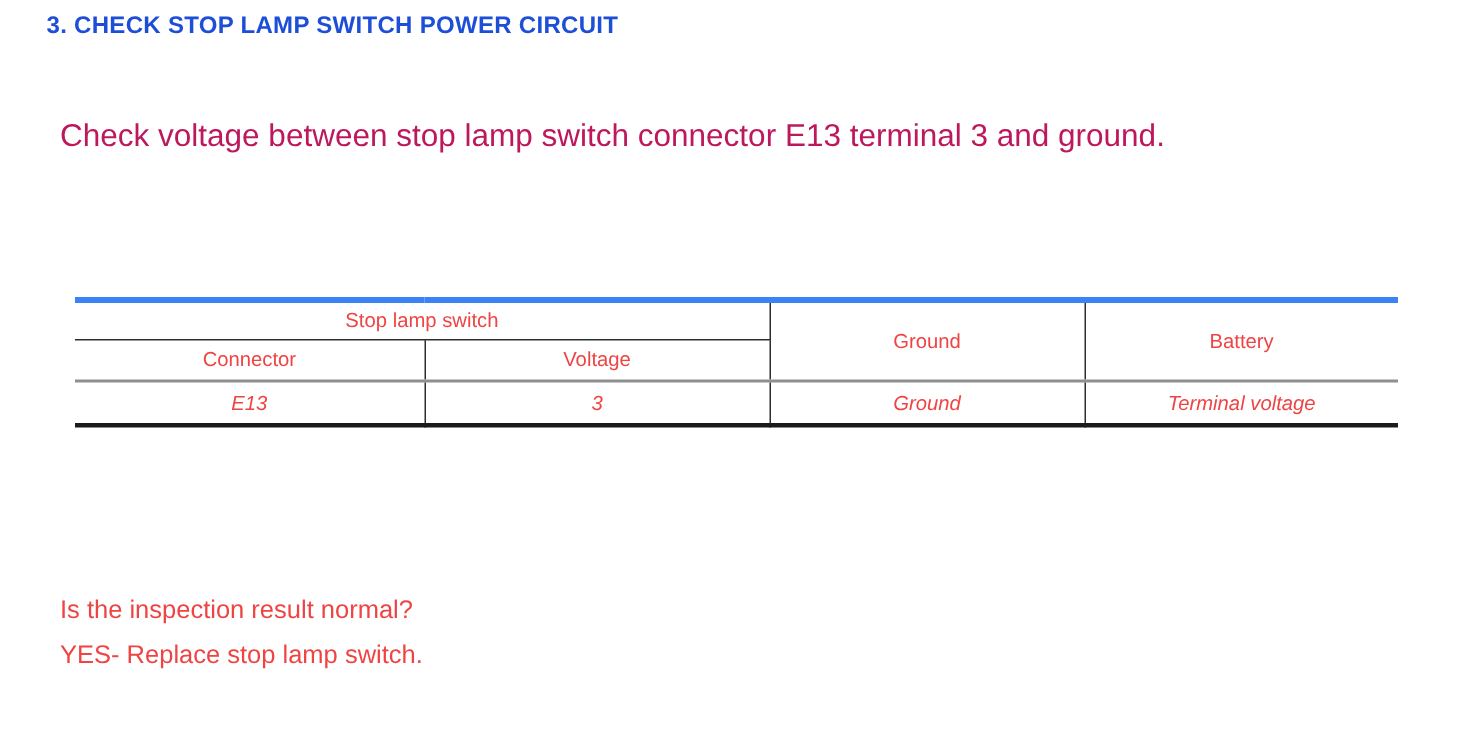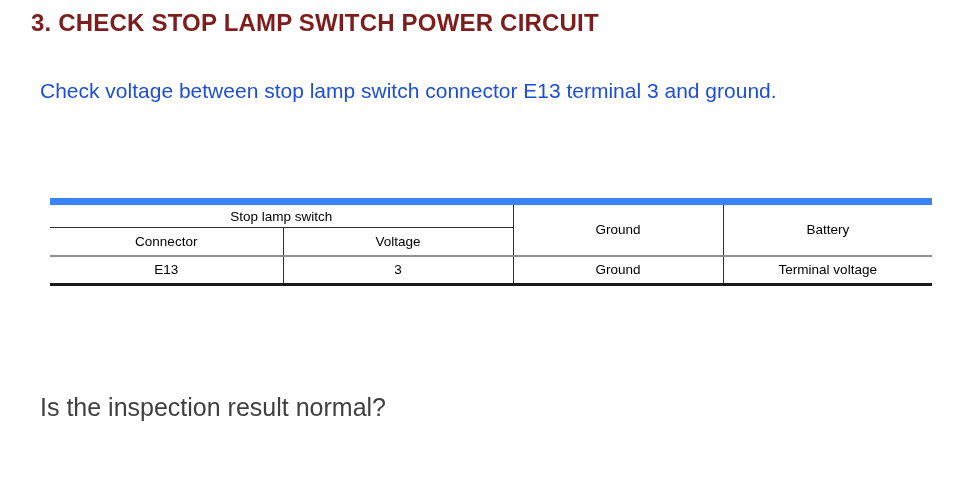--- a/index.html
+++ b/index.html
@@ -11,69 +11,69 @@
     width: 979px;
     height: 498px;
     background: #ffffff;
     overflow: hidden;
   }
 
   .heading {
     position: absolute;
     left: 31px;
     top: 9px;
-    font-size: 24px;
+    font-size: 16px;
     font-weight: 700;
     letter-spacing: 0.2px;
-    color: #7f1d1d;
+    color: #1d4ed8;
     white-space: nowrap;
   }
 
   .instruction {
     position: absolute;
     left: 40px;
     top: 79px;
     font-size: 21px;
     font-weight: 400;
-    color: #1d4ed8;
+    color: #be185d;
     white-space: nowrap;
   }
 
   table.spec-table {
     position: absolute;
     left: 50px;
     top: 198px;
     width: 882px;
     border-collapse: collapse;
     table-layout: fixed;
     font-size: 13.5px;
-    color: #000000;
-    border-top: 7px solid #3b82f6;
+    color: #ef4444;
+    border-top: 4px solid #3b82f6;
     border-bottom: 3px solid #1b1b1b;
   }
   .spec-table th, .spec-table td {
     font-weight: 400;
     text-align: center;
     vertical-align: middle;
     padding: 0;
   }
   .spec-table tr.r1 { height: 26px; }
   .spec-table tr.r2 { height: 28px; }
   .spec-table tr.r3 { height: 29px; }
   .spec-table .vline { border-right: 1px solid #2e2e2e; }
   .spec-table .group { border-bottom: 1px solid #2e2e2e; }
-  .spec-table tr.r3 td { border-top: 2px solid #8f8f8f; }
+  .spec-table tr.r3 td { border-top: 2px solid #8f8f8f; font-style: italic; }
 
   .answers {
     position: absolute;
     left: 40px;
     top: 392px;
-    font-size: 25px;
+    font-size: 17px;
     font-weight: 400;
-    color: #404040;
+    color: #ef4444;
     line-height: 30px;
   }
   .answers p { white-space: nowrap; }
 </style>
 </head>
 <body>
 
 <div class="page">
 
   <h1 class="heading">3. CHECK STOP LAMP SWITCH POWER CIRCUIT</h1>
@@ -101,15 +101,16 @@
         <td class="vline">E13</td>
         <td class="vline">3</td>
         <td class="vline">Ground</td>
         <td>Terminal voltage</td>
       </tr>
     </tbody>
   </table>
 
   <div class="answers">
     <p>Is the inspection result normal?</p>
+    <p>YES- Replace stop lamp switch.</p>
   </div>
 
 </div>
 
 </body></html>

